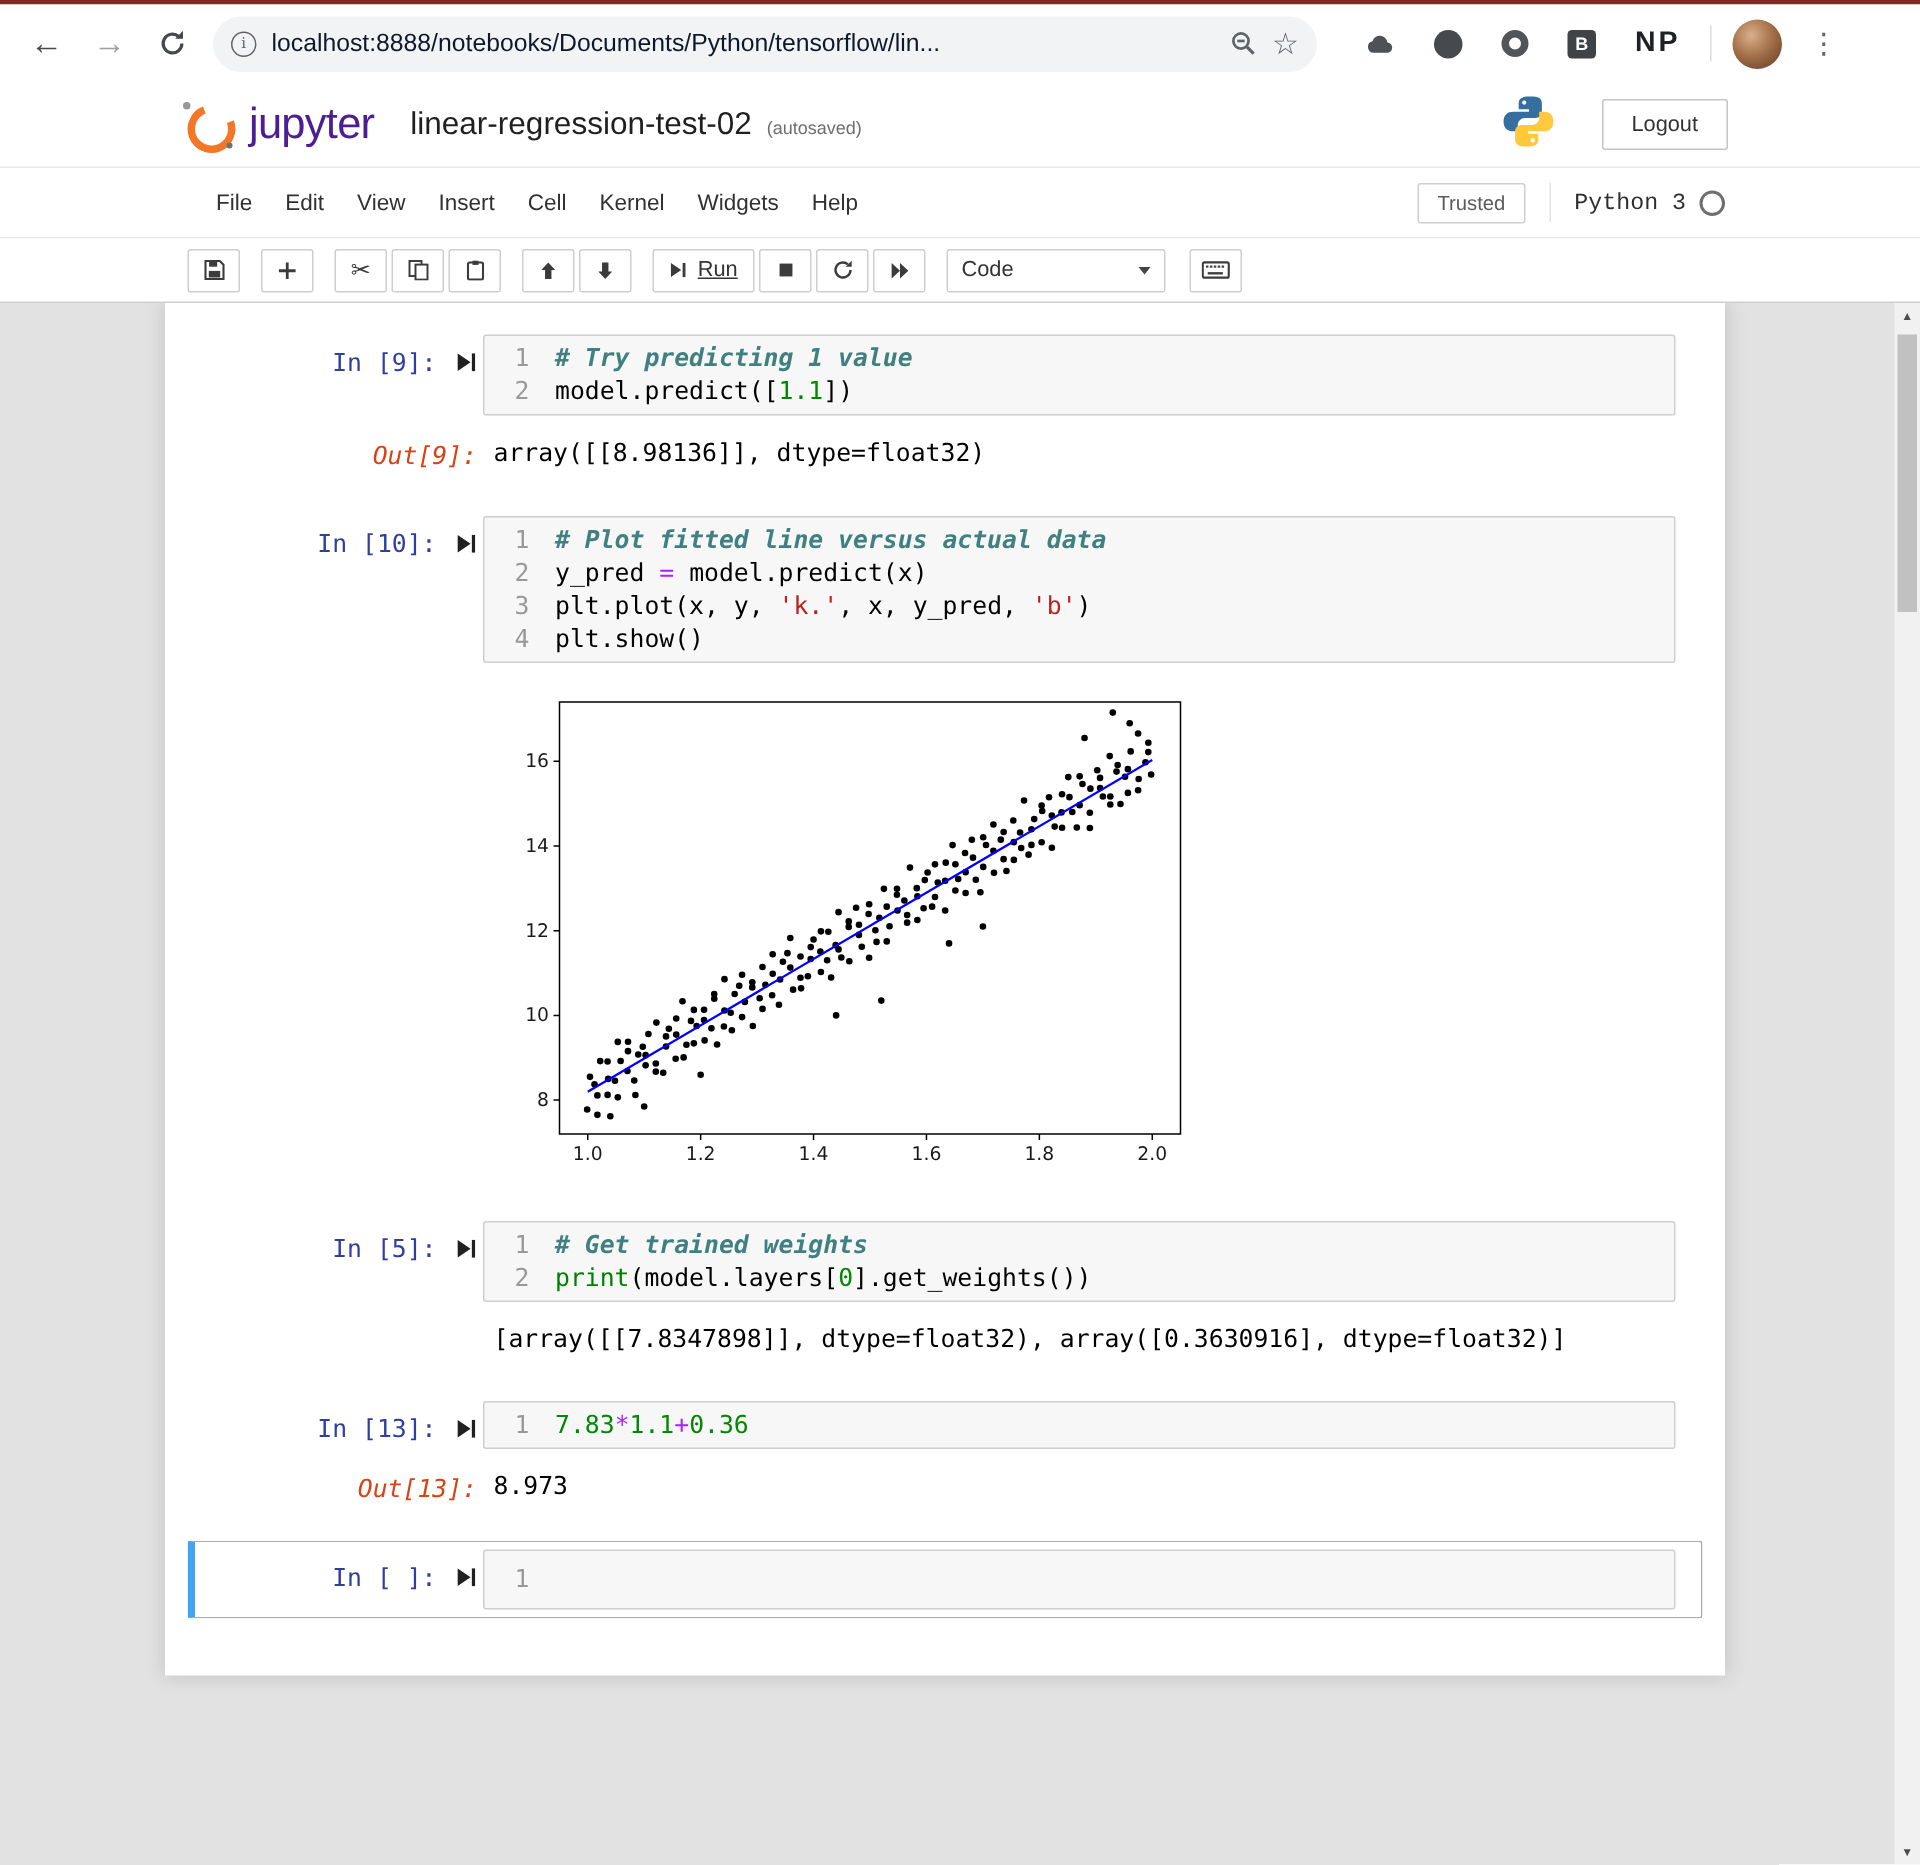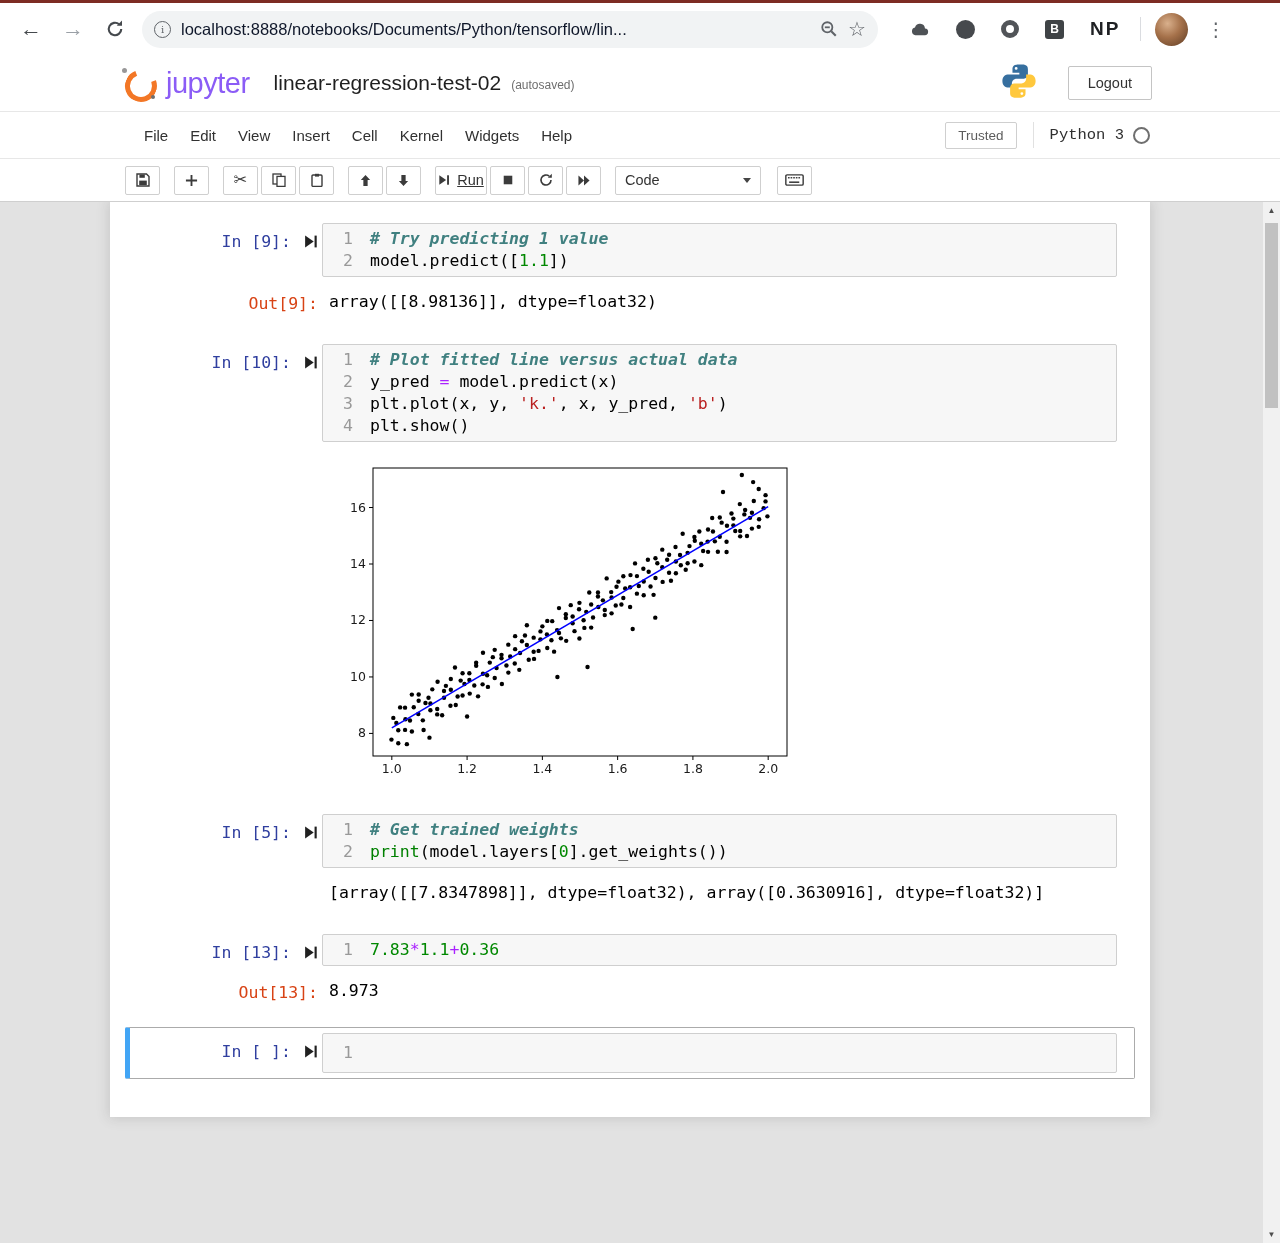--- a/index.html
+++ b/index.html
@@ -32,21 +32,21 @@
     background:radial-gradient(circle at 38% 32%, #d9b08c 0%, #a5714a 45%, #5c3a22 100%);}
   .dots{font-size:19px;color:#5f6368;margin-left:12px;cursor:pointer;padding:0 6px;}
   
   .jp-header{height:56px;border-bottom:1px solid #e7e7e7;display:flex;align-items:center;
     padding:0 128px 0 121px;background:#fff;}
   .jlogo{width:36px;height:36px;position:relative;margin-right:9px;flex:0 0 auto;}
   .jlogo .arc{position:absolute;left:4px;top:5px;width:22px;height:22px;border:5px solid #f37726;
     border-radius:50%;border-top-color:transparent;transform:rotate(24deg);}
   .jlogo .d1{position:absolute;width:5px;height:5px;background:#989798;border-radius:50%;left:1px;top:3px;}
   .jlogo .d2{position:absolute;width:4px;height:4px;background:#6f7070;border-radius:50%;right:2px;bottom:2px;}
-  .brand-text{font-size:29px;color:#8b5cf6;letter-spacing:-0.5px;margin-right:24px;}
+  .brand-text{font-size:29px;color:#4c1d95;letter-spacing:-0.5px;margin-right:24px;}
   .nb-title{font-size:21px;color:#1f1f1f;cursor:pointer;}
   .autosaved{font-size:12px;color:#6e6e6e;margin-left:10px;position:relative;top:2px;}
   .hdr-right{margin-left:auto;display:flex;align-items:center;gap:30px;}
   .logout-btn{border:1px solid #c4c4c4;border-radius:2px;background:#fff;color:#333;
     font-size:14.5px;padding:8px 19px;cursor:pointer;font-family:inherit;}
   
   .jp-menubar{height:46px;border-bottom:1px solid #e7e7e7;display:flex;align-items:center;
     padding:0 130px 0 133px;background:#fff;font-size:15px;color:#313131;}
   .menu-item{padding:9px 11px;cursor:pointer;}
   .menubar-right{margin-left:auto;display:flex;align-items:center;gap:16px;}
@@ -57,39 +57,39 @@
   .kernel-circle{width:13px;height:13px;border:2px solid #6f6f6f;border-radius:50%;}
   
   .jp-toolbar{height:42px;border-bottom:1px solid #cfcfcf;display:flex;align-items:center;
     padding:0 0 0 125px;background:#fff;}
   .tgroup{display:flex;gap:3px;margin-right:14px;}
   .tbtn{min-width:35px;height:29px;background:#fff;border:1px solid #cfcfcf;border-radius:2px;
     display:flex;align-items:center;justify-content:center;cursor:pointer;box-sizing:border-box;
     color:#3b3b3b;}
   .tbtn svg{display:block;}
   .glyph-ic{font-size:16px;line-height:1;color:#3b3b3b;font-family:"DejaVu Sans",sans-serif;}
-  .run-btn{width:52px;gap:7px;font-size:14.5px;color:#333;text-decoration:underline;}
+  .run-btn{width:68px;gap:7px;font-size:14.5px;color:#333;text-decoration:underline;}
   .cellty{width:146px;height:29px;border:1px solid #cfcfcf;border-radius:2px;background:#fff;
     display:flex;align-items:center;justify-content:space-between;padding:0 9px;font-size:14.5px;
     color:#333;cursor:pointer;box-sizing:border-box;margin-right:16px;}
   .caret{width:0;height:0;border-left:4px solid transparent;border-right:4px solid transparent;
     border-top:5px solid #444;}
   
   .site{position:relative;height:1041px;background:#e2e2e2;overflow:hidden;}
   .nb-card{position:absolute;left:110px;top:0;width:1040px;min-height:888px;background:#fff;
     box-shadow:0 0 12px 1px rgba(87,87,87,0.2);box-sizing:border-box;padding:15px 15px 30px;}
   .cell{border:1px solid transparent;border-left:5px solid transparent;border-radius:2px;
     padding:5px;margin-bottom:8px;}
   .cell.selected{border-color:#ababab;border-left-color:#42a5f5;}
   .row{display:flex;}
   .prompt{flex:0 0 187px;box-sizing:border-box;display:flex;justify-content:flex-end;
     align-items:flex-start;gap:12px;padding:9px 4px 0 0;
     font-family:"DejaVu Sans Mono",monospace;font-size:16.5px;line-height:20px;}
   .in-prompt{color:#303f9f;}
-  .out-prompt{color:#d84315;}
+  .out-prompt{color:#d84315;font-style:italic;}
   .runicon{margin-top:2px;cursor:pointer;flex:0 0 auto;}
   .input-area{flex:1;margin-right:12px;border:1px solid #cfcfcf;border-radius:2px;
     background:#f7f7f7;padding:4px 0;}
   .cm-line{display:flex;font-family:"DejaVu Sans Mono",monospace;font-size:16.5px;line-height:22px;}
   .gut{flex:0 0 30px;text-align:right;color:#999;}
   .src{margin-left:17px;white-space:pre;color:#000;min-height:22px;flex:1;}
   .tk-com{color:#408080;font-style:italic;font-weight:bold;}
   .tk-num{color:#080;}
   .tk-str{color:#ba2121;}
   .tk-op{color:#aa22ff;}

